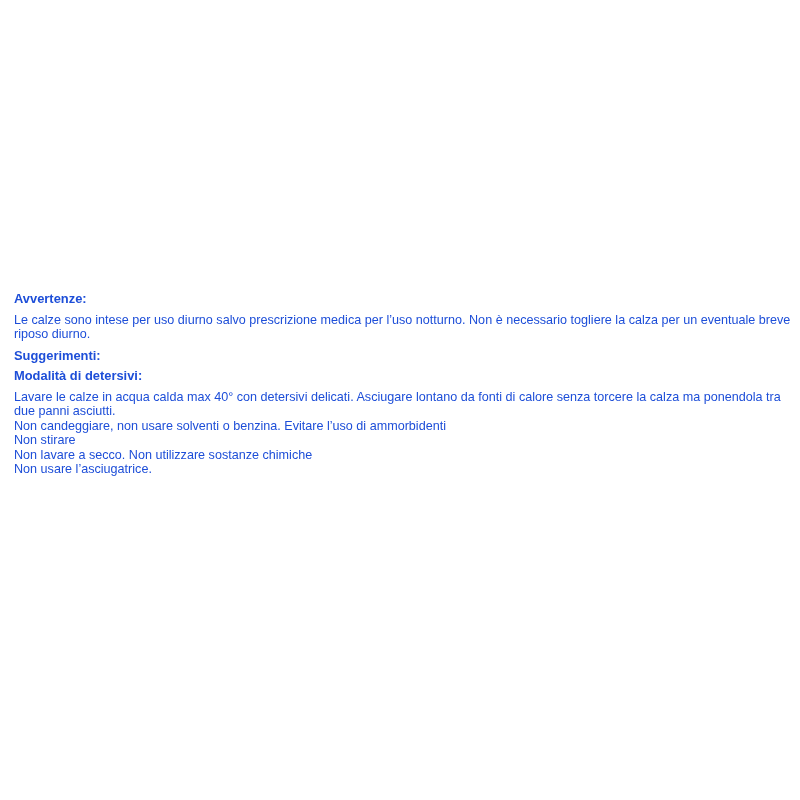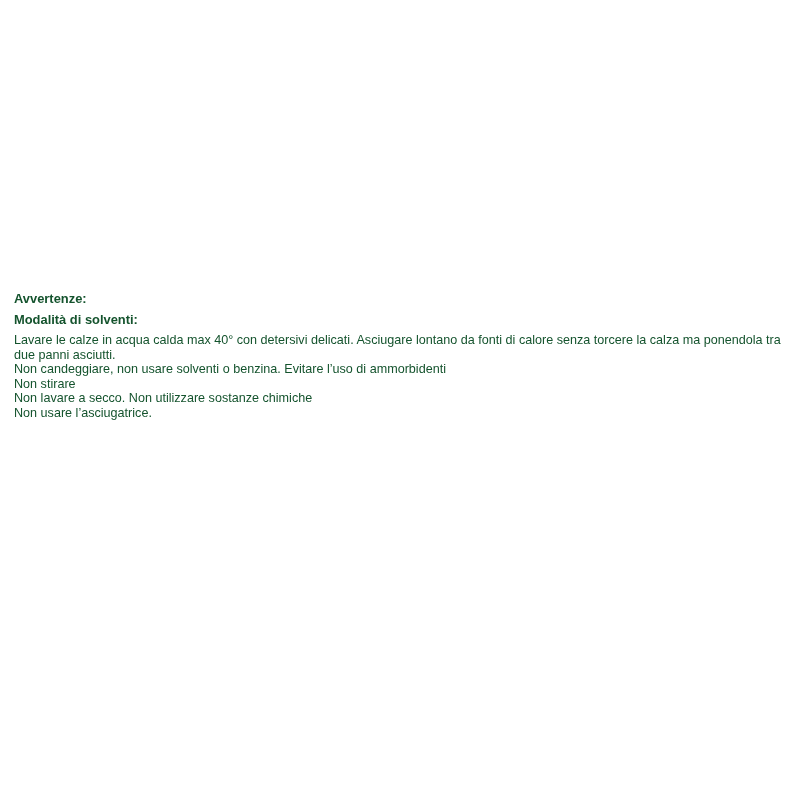--- a/index.html
+++ b/index.html
@@ -10,21 +10,21 @@
   body {
     width: 800px;
     height: 800px;
     overflow: hidden;
     font-family: "Liberation Sans", "DejaVu Sans", sans-serif;
   }
   .doc {
     box-sizing: border-box;
     width: 800px;
     padding: 292px 4px 0 14px;
-    color: #14532d;
+    color: #1d4ed8;
     font-size: 12.6px;
     line-height: 14.5px;
     letter-spacing: 0;
   }
   .section-heading {
     margin: 0 0 6px 0;
     font-weight: 700;
     font-size: 12.9px;
     line-height: 14.5px;
     white-space: pre;
@@ -35,27 +35,30 @@
     white-space: pre; 
   }
 </style>
 </head>
 <body>
 
 <div class="doc">
 
   <div>
     <div class="section-heading">Avvertenze:</div>
+    <div class="section-body">Le calze sono intese per uso diurno salvo prescrizione medica per l’uso notturno. Non è necessario togliere la calza per un eventuale breve
+riposo diurno.</div>
   </div>
 
   <div>
+    <div class="section-heading">Suggerimenti:</div>
   </div>
 
   <div>
-    <div class="section-heading">Modalità di solventi:</div>
+    <div class="section-heading">Modalità di detersivi:</div>
     <div class="section-body">Lavare le calze in acqua calda max 40° con detersivi delicati. Asciugare lontano da fonti di calore senza torcere la calza ma ponendola tra
 due panni asciutti.
 Non candeggiare, non usare solventi o benzina. Evitare l’uso di ammorbidenti
 Non stirare
 Non lavare a secco. Non utilizzare sostanze chimiche
 Non usare l’asciugatrice.</div>
   </div>
 
 </div>
 

